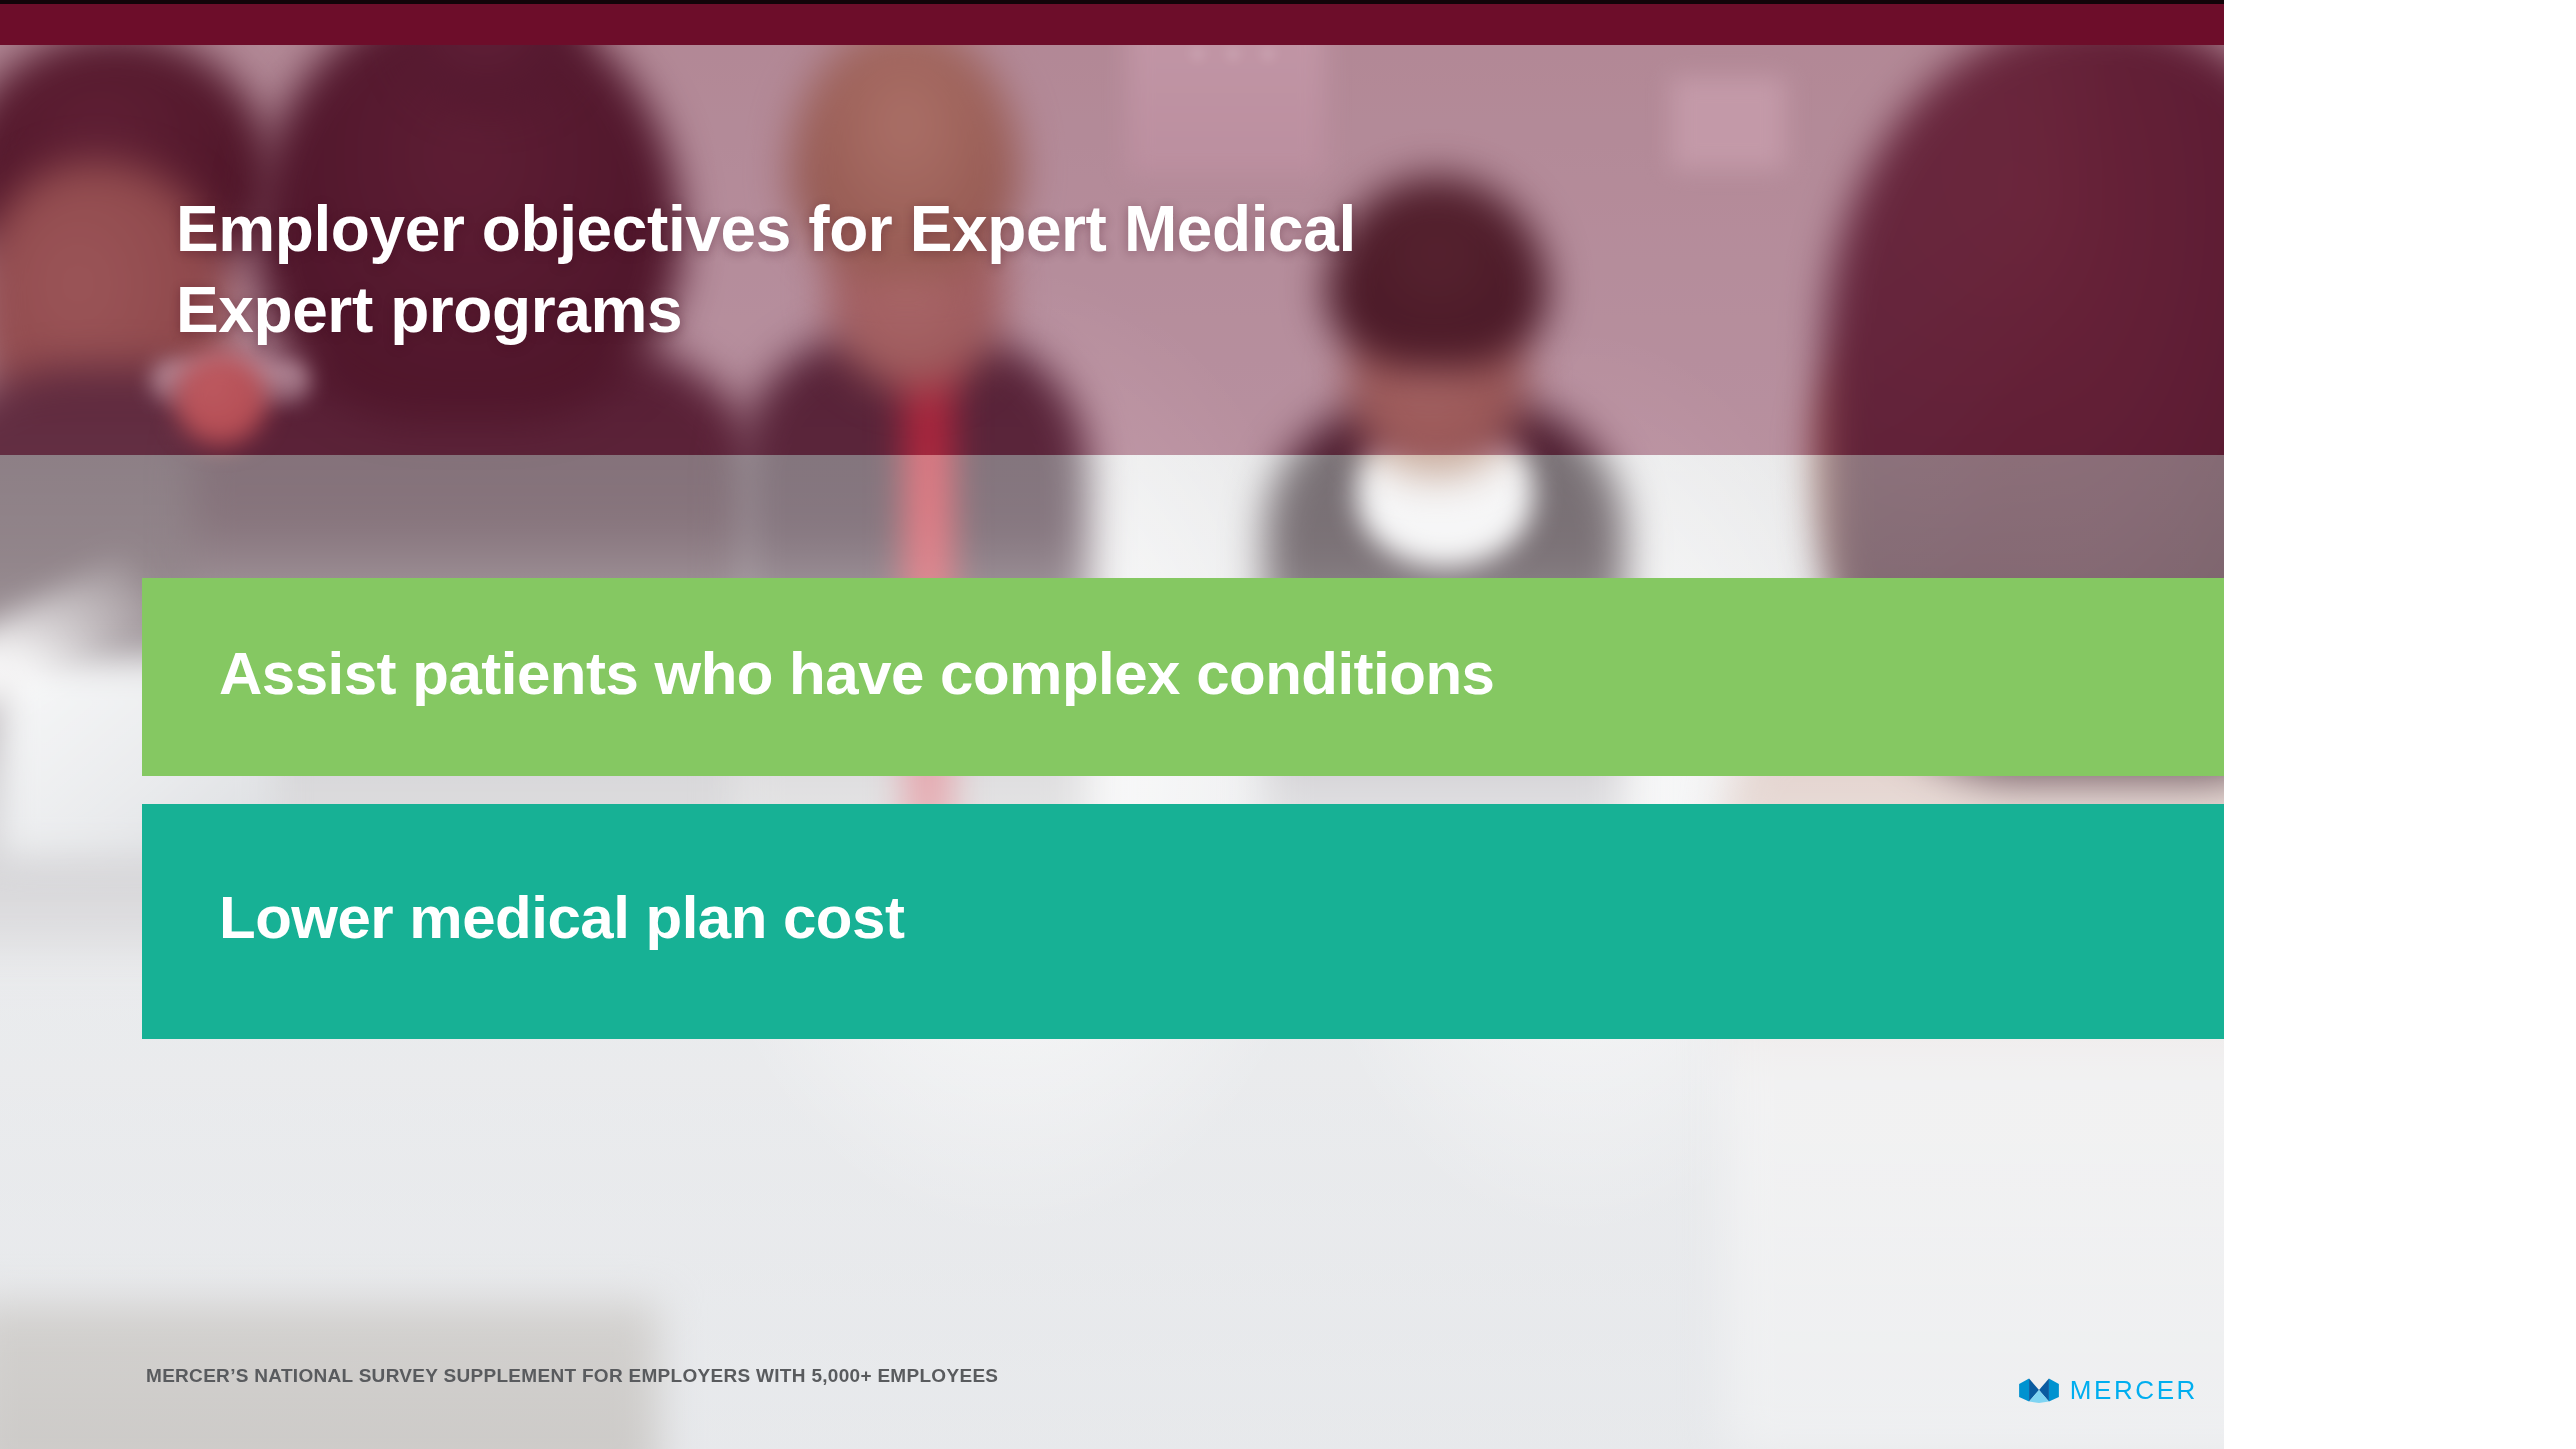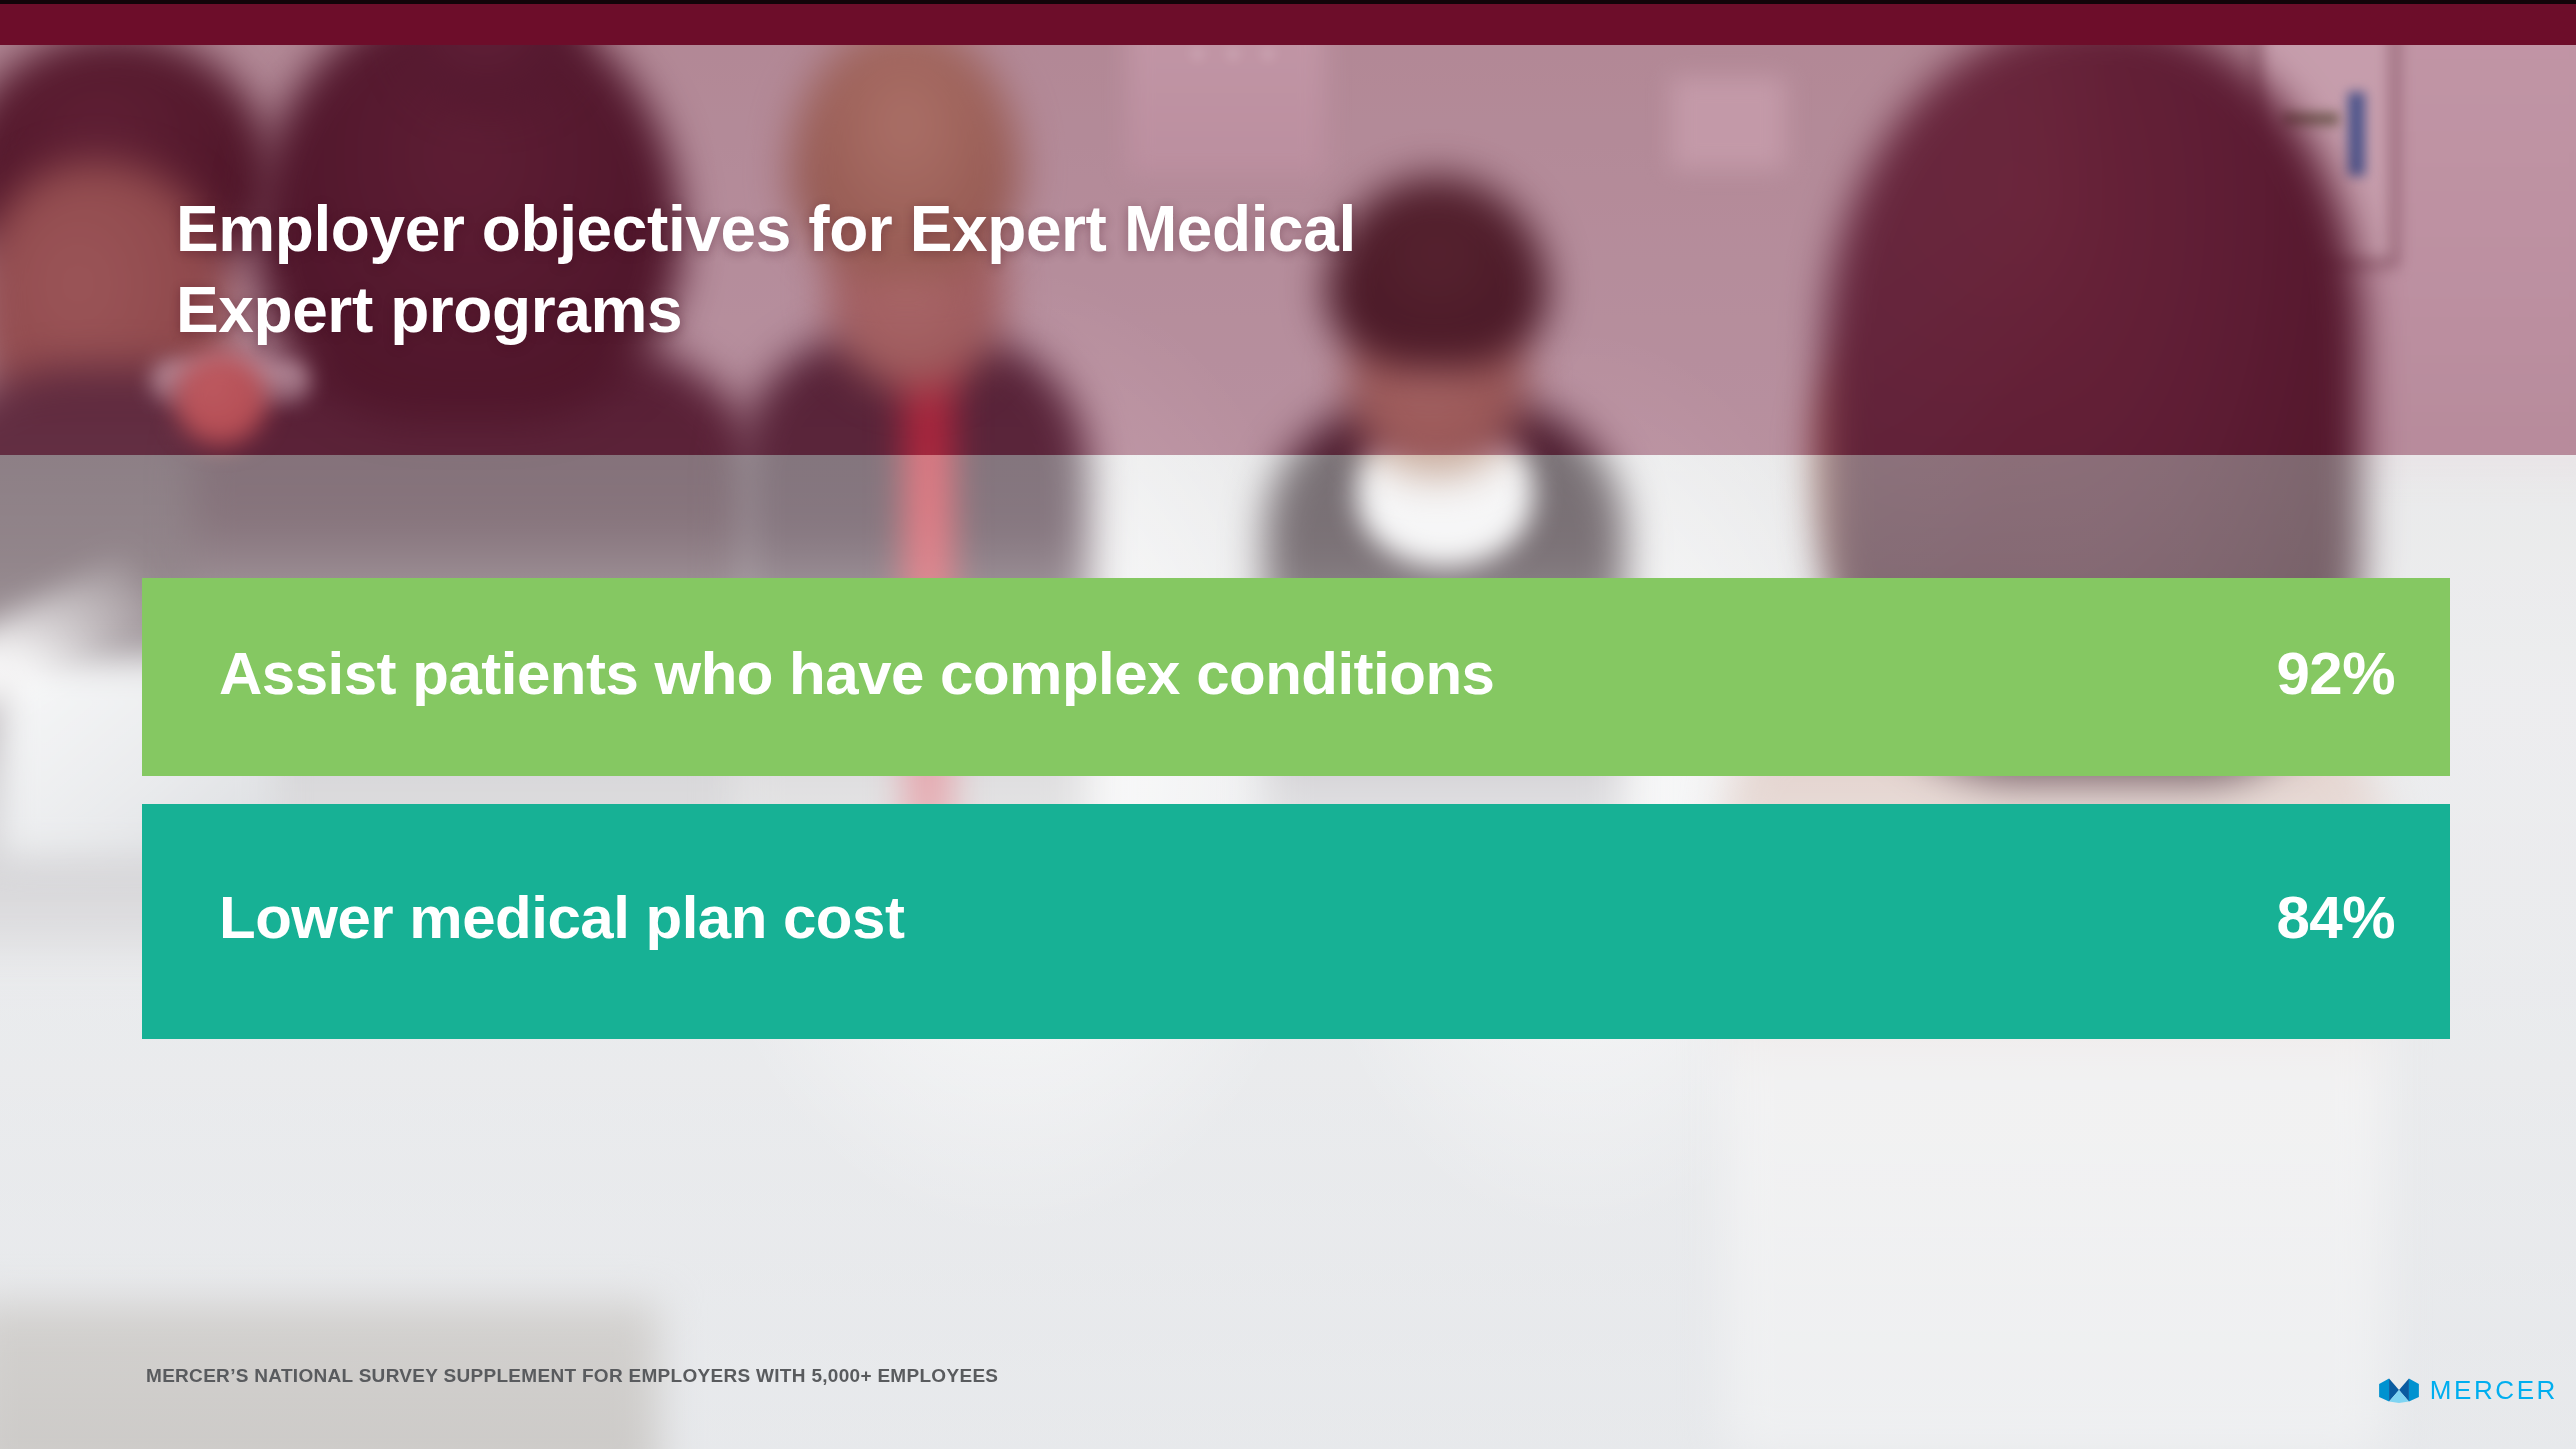--- a/index.html
+++ b/index.html
@@ -7,21 +7,21 @@
     margin: 0;
     padding: 0;
     background: #ffffff;
   }
   body {
     font-family: "Liberation Sans", sans-serif;
   }
 
   #slide {
     position: relative;
-    width: 2576px;
+    width: 2224px;
     height: 1449px;
     overflow: hidden;
     background: #e9eaec;
   }
 
   
   .photo {
     position: absolute;
     inset: 0;
     overflow: hidden;
@@ -304,21 +304,21 @@
     font-size: 19px;
     font-weight: bold;
     letter-spacing: 0.3px;
     color: #595b5e;
     text-transform: uppercase;
     white-space: nowrap;
   }
 
   .logo {
     position: absolute;
-    right: 18px;
+    right: 26px;
     top: 1377px;
     display: flex;
     align-items: center;
     gap: 11px;
   }
   .logo-mark {
     width: 40px;
     height: 26px;
     display: block;
   }

